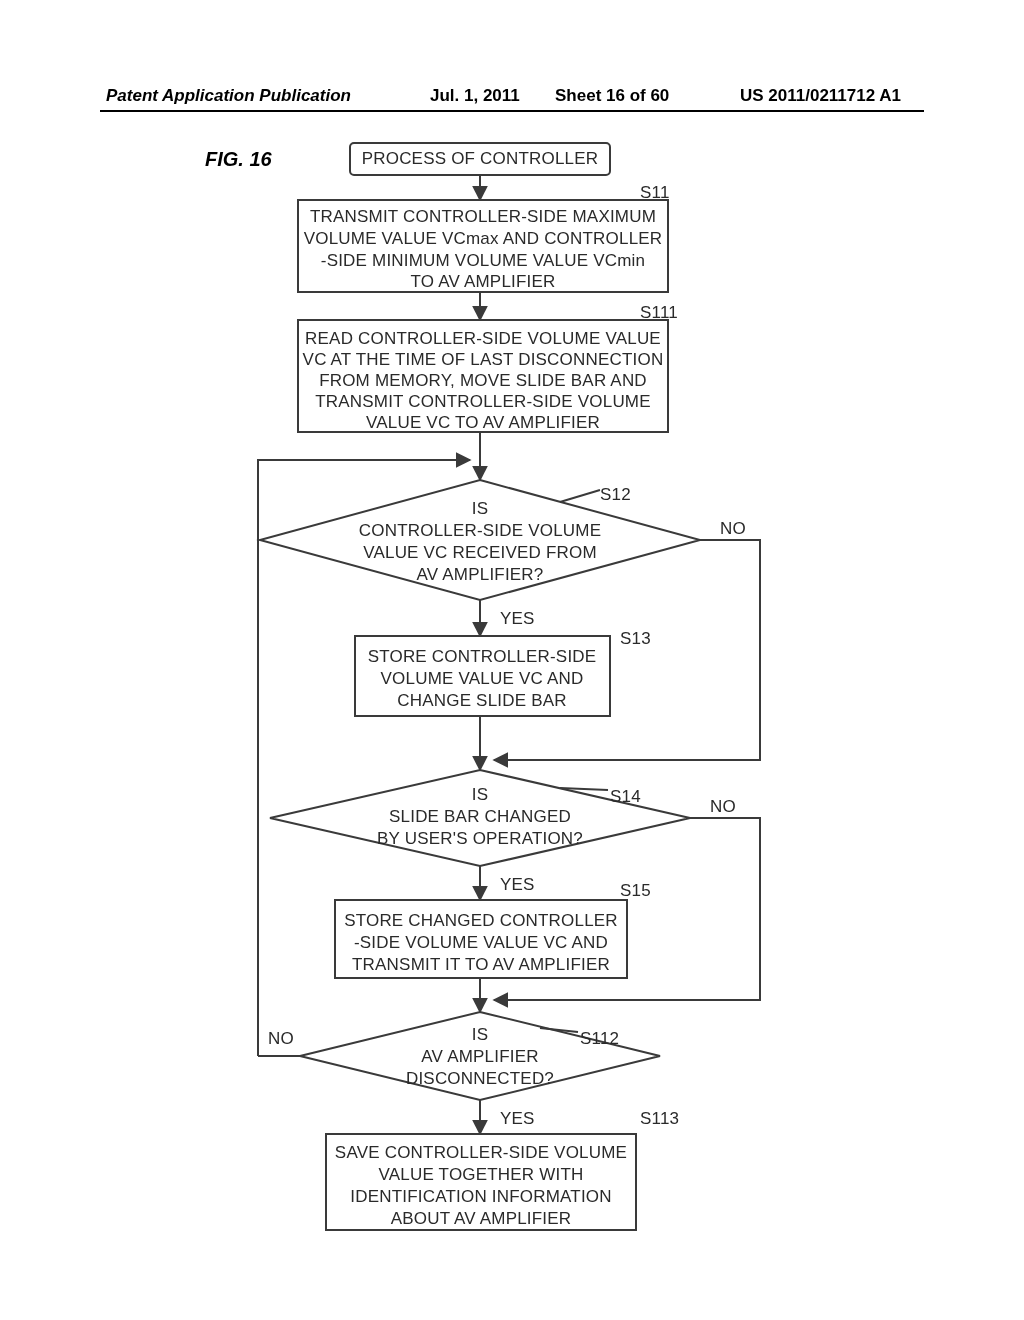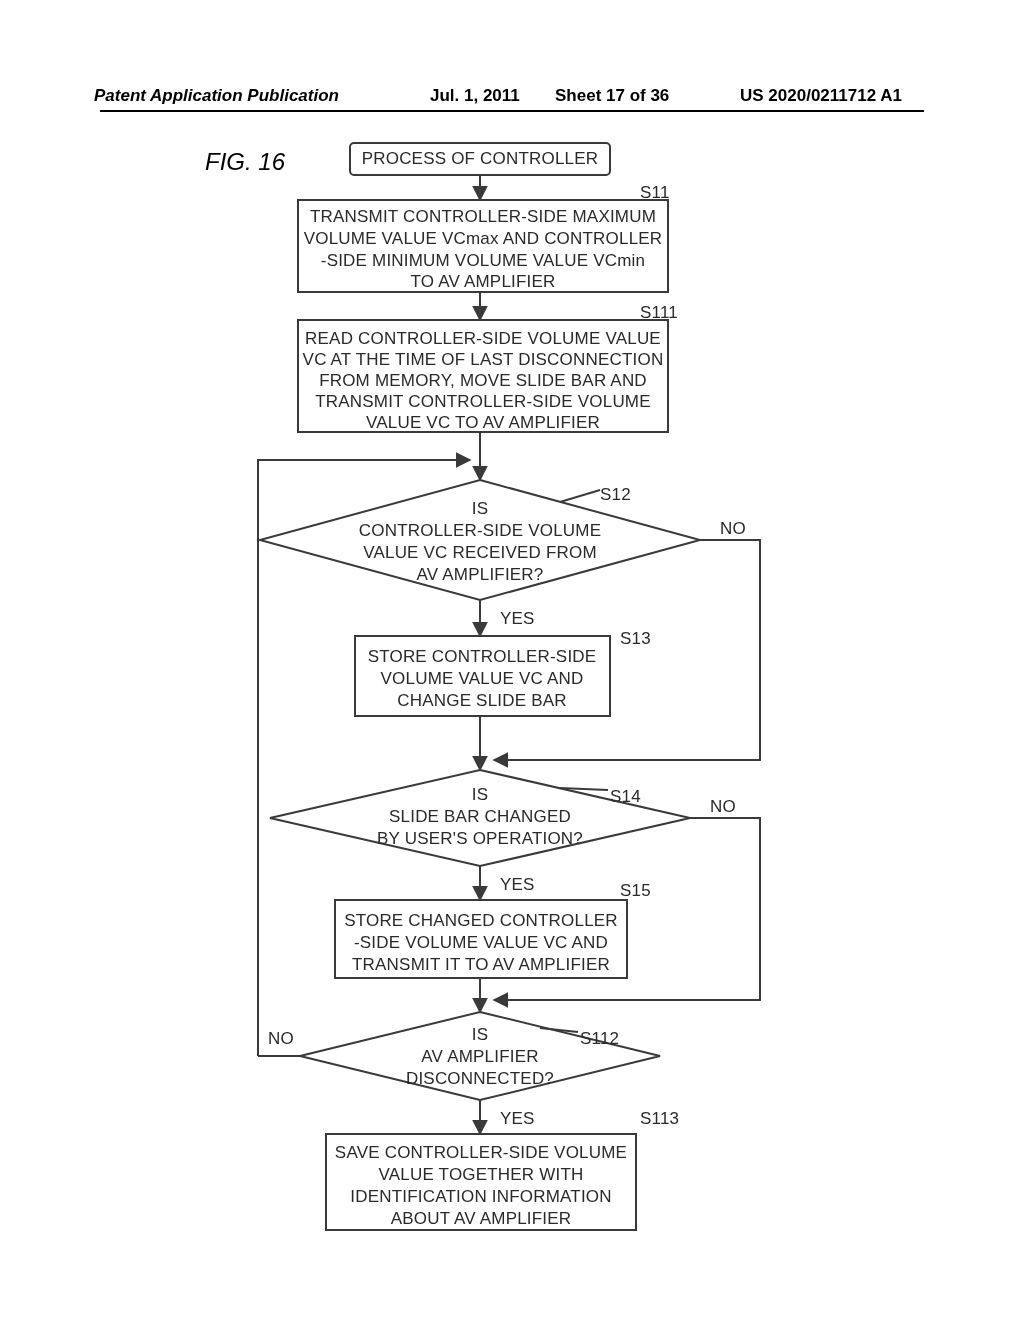--- a/index.html
+++ b/index.html
@@ -12,27 +12,27 @@
     position: relative;
   }
   .hdr {
     position: absolute;
     top: 86px;
     left: 0;
     width: 1024px;
     font-size: 17px;
     color: #000;
   }
-  .hdr .left { position: absolute; left: 94px; font-weight: bold; font-style: italic;}
+  .hdr .left { position: absolute; left: 106px; font-weight: bold; font-style: italic;}
   .hdr .mid  { position: absolute; left: 430px; font-weight: bold; }
   .hdr .mid2 { position: absolute; left: 555px; font-weight: bold; }
   .hdr .right{ position: absolute; left: 740px; font-weight: bold; }
   .hdr-line { position:absolute; top:110px; left:100px; width:824px; height:2px; background:#000;}
   .figlabel {
-    position:absolute; left:205px; top:148px; font-size:24px; font-weight:400; font-style: italic;
+    position:absolute; left:205px; top:148px; font-size:20px; font-weight:700; font-style: italic;
   }
   svg { position:absolute; left:0; top:0; }
   .box-text, .dia-text, .lbl {
     font-family: Arial, Helvetica, sans-serif;
     font-size: 17px;
     fill:#2a2a2a;
     text-anchor: middle;
     dominant-baseline: middle;
     letter-spacing: 0.2px;
   }
@@ -40,22 +40,22 @@
   .stroke { stroke:#3a3a3a; stroke-width:2; fill:#fff; }
   .line   { stroke:#3a3a3a; stroke-width:2; fill:none; }
   .arrow  { stroke:#3a3a3a; stroke-width:2; fill:none; marker-end:url(#ah); }
 </style>
 </head>
 <body>
 
 <div class="hdr">
   <span class="left">Patent Application Publication</span>
   <span class="mid">Jul. 1, 2011</span>
-  <span class="mid2">Sheet 17 of 36</span>
-  <span class="right">US 2020/0211712 A1</span>
+  <span class="mid2">Sheet 16 of 60</span>
+  <span class="right">US 2011/0211712 A1</span>
 </div>
 <div class="hdr-line"></div>
 
 <div class="figlabel">FIG.  16</div>
 
 <svg width="1024" height="1320">
   <defs>
     <marker id="ah" viewBox="0 0 10 10" refX="9" refY="5" markerWidth="8" markerHeight="8" orient="auto">
       <path d="M0,0 L10,5 L0,10 z" fill="#3a3a3a"></path>
     </marker>

